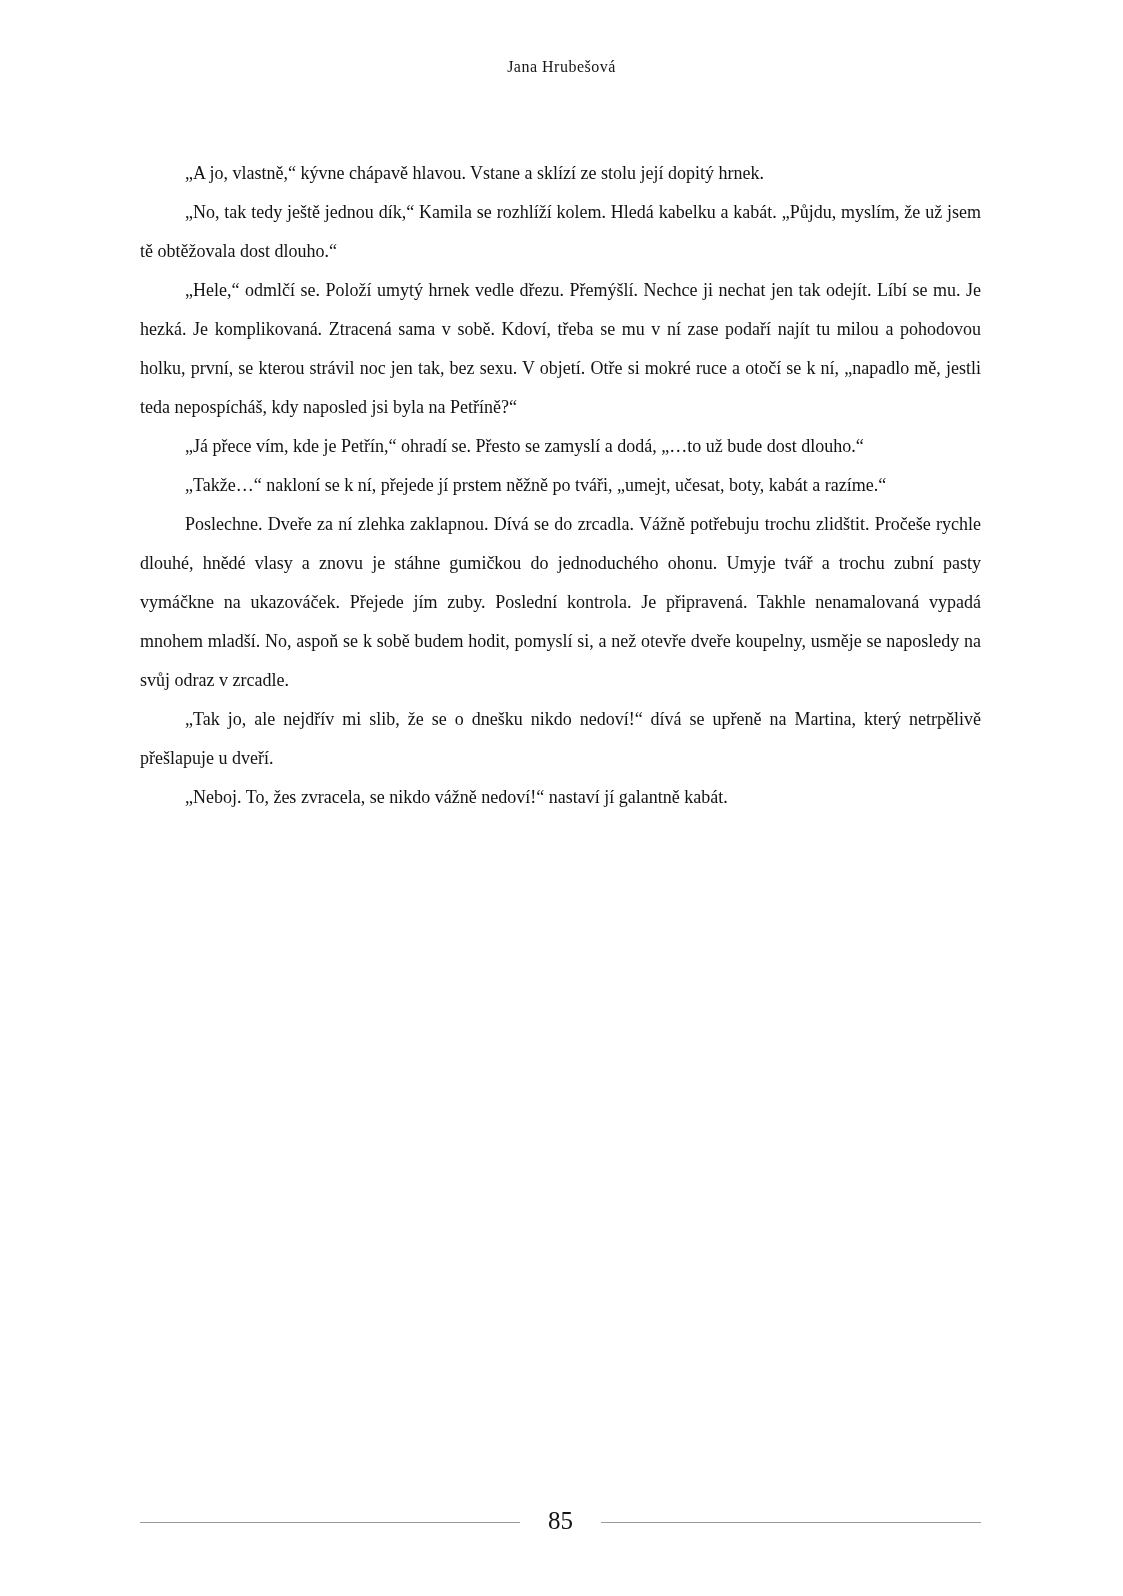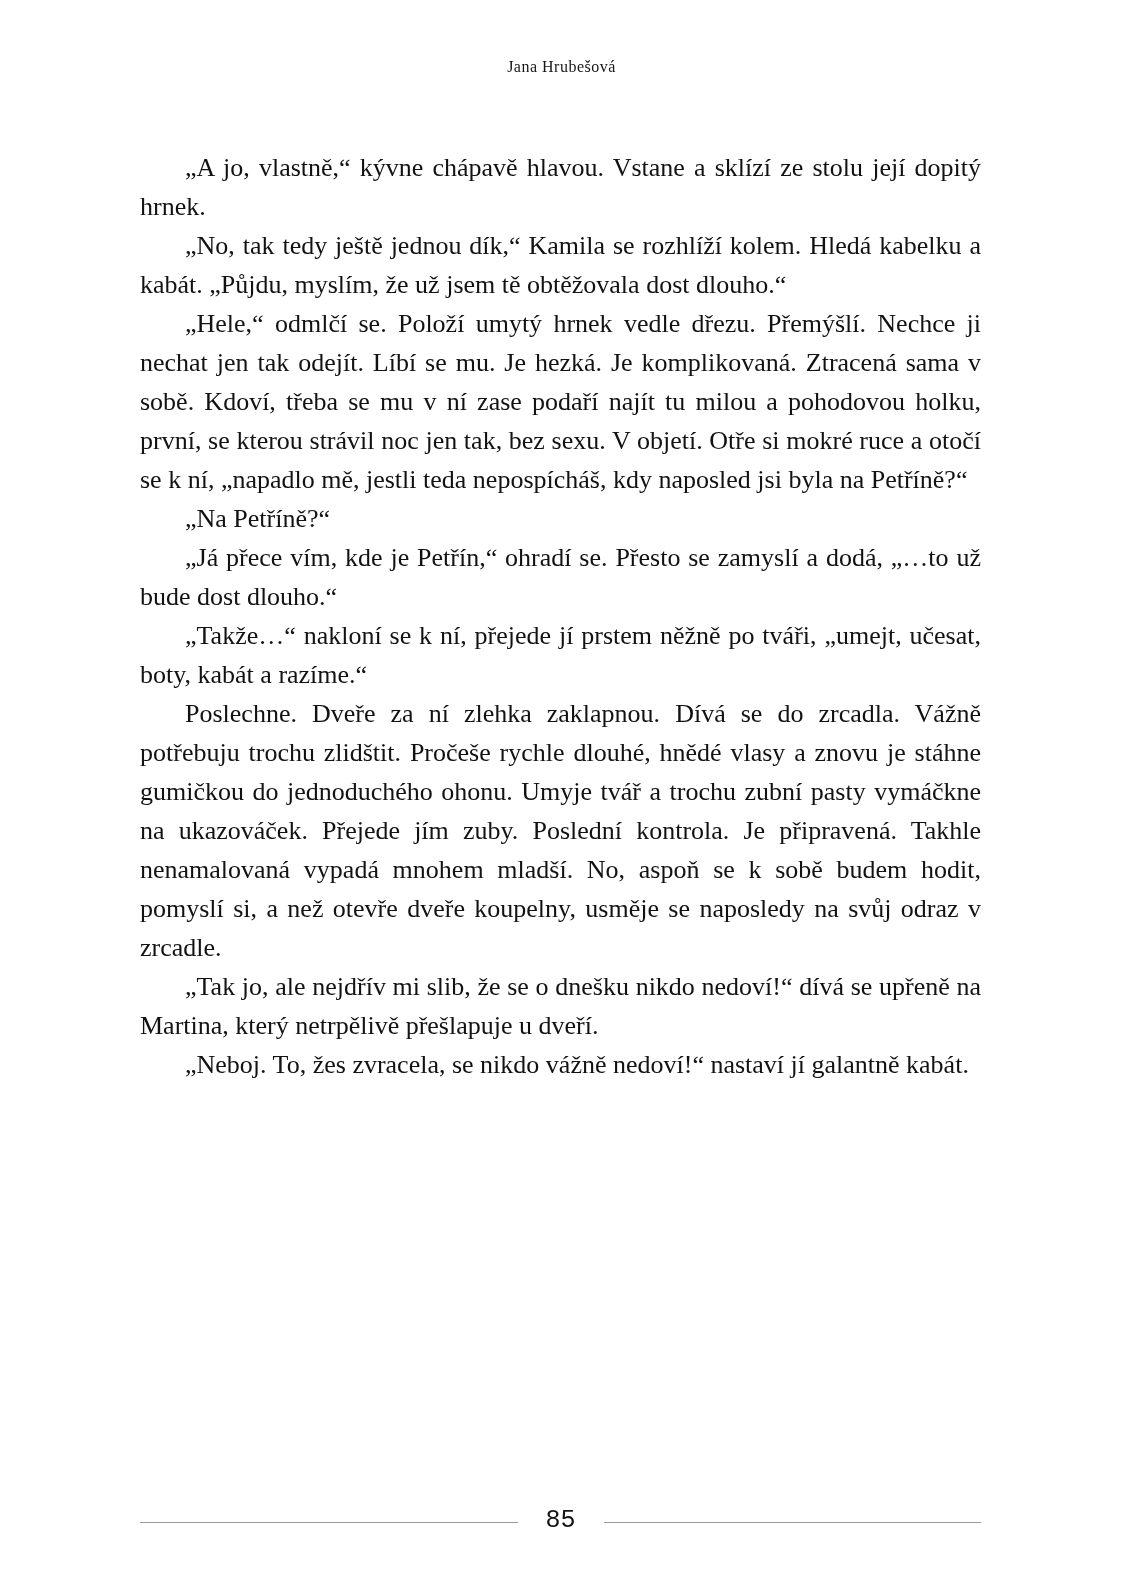--- a/index.html
+++ b/index.html
@@ -21,24 +21,24 @@
     top: 58px;
     left: 0;
     width: 100%;
     text-align: center;
     font-size: 16px;
     letter-spacing: 0.5px;
     color: #151515;
   }
   .body-text {
     position: absolute;
-    top: 148px;
+    top: 154px;
     left: 140px;
     width: 841px;
-    font-size: 26px;
+    font-size: 18px;
     line-height: 39px;
     text-align: justify;
   }
   .body-text p {
     margin: 0;
     padding: 0;
     text-indent: 45px;
   }
   .footer {
     position: absolute;
@@ -52,35 +52,33 @@
   .footer .rule {
     flex: 1;
     height: 0;
     border-top: 1px solid #9a9a9a;
   }
   .footer .page-number {
     font-size: 25px;
     color: #141414;
     line-height: 1;
     padding-bottom: 4px;
-    font-family: Liberation Mono, monospace;
   }
 </style>
 </head>
 <body>
 
 <div class="page">
 
   <div class="running-header">Jana Hrubešová</div>
 
   <div class="body-text">
     <p>„A jo, vlastně,“ kývne chápavě hlavou. Vstane a sklízí ze stolu její dopitý hrnek.</p>
     <p>„No, tak tedy ještě jednou dík,“ Kamila se rozhlíží kolem. Hledá kabelku a kabát. „Půjdu, myslím, že už jsem tě obtěžovala dost dlouho.“</p>
     <p>„Hele,“ odmlčí se. Položí umytý hrnek vedle dřezu. Přemýšlí. Nechce ji nechat jen tak odejít. Líbí se mu. Je hezká. Je komplikovaná. Ztracená sama v sobě. Kdoví, třeba se mu v ní zase podaří najít tu milou a pohodovou holku, první, se kterou strávil noc jen tak, bez sexu. V objetí. Otře si mokré ruce a otočí se k ní, „napadlo mě, jestli teda nepospícháš, kdy naposled jsi byla na Petříně?“</p>
-    <p>„Na Petříně?“</p>
     <p>„Já přece vím, kde je Petřín,“ ohradí se. Přesto se zamyslí a dodá, „…to už bude dost dlouho.“</p>
     <p>„Takže…“ nakloní se k ní, přejede jí prstem něžně po tváři, „umejt, učesat, boty, kabát a razíme.“</p>
     <p>Poslechne. Dveře za ní zlehka zaklapnou. Dívá se do zrcadla. Vážně potřebuju trochu zlidštit. Pročeše rychle dlouhé, hnědé vlasy a znovu je stáhne gumičkou do jednoduchého ohonu. Umyje tvář a trochu zubní pasty vymáčkne na ukazováček. Přejede jím zuby. Poslední kontrola. Je připravená. Takhle nenamalovaná vypadá mnohem mladší. No, aspoň se k sobě budem hodit, pomyslí si, a než otevře dveře koupelny, usměje se naposledy na svůj odraz v zrcadle.</p>
     <p>„Tak jo, ale nejdřív mi slib, že se o dnešku nikdo nedoví!“ dívá se upřeně na Martina, který netrpělivě přešlapuje u dveří.</p>
     <p>„Neboj. To, žes zvracela, se nikdo vážně nedoví!“ nastaví jí galantně kabát.</p>
   </div>
 
   <div class="footer">
     <span class="rule"></span>
     <span class="page-number">85</span>

